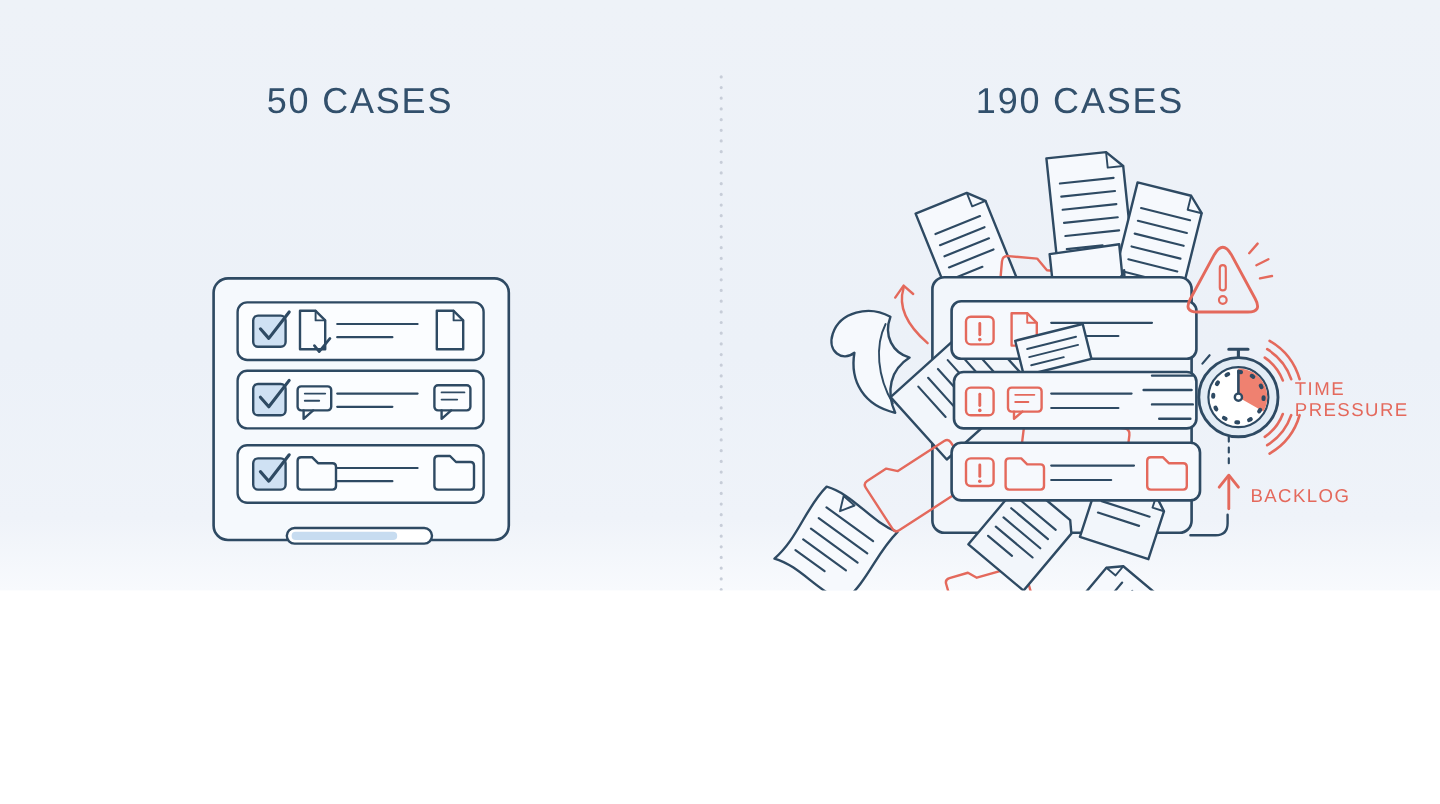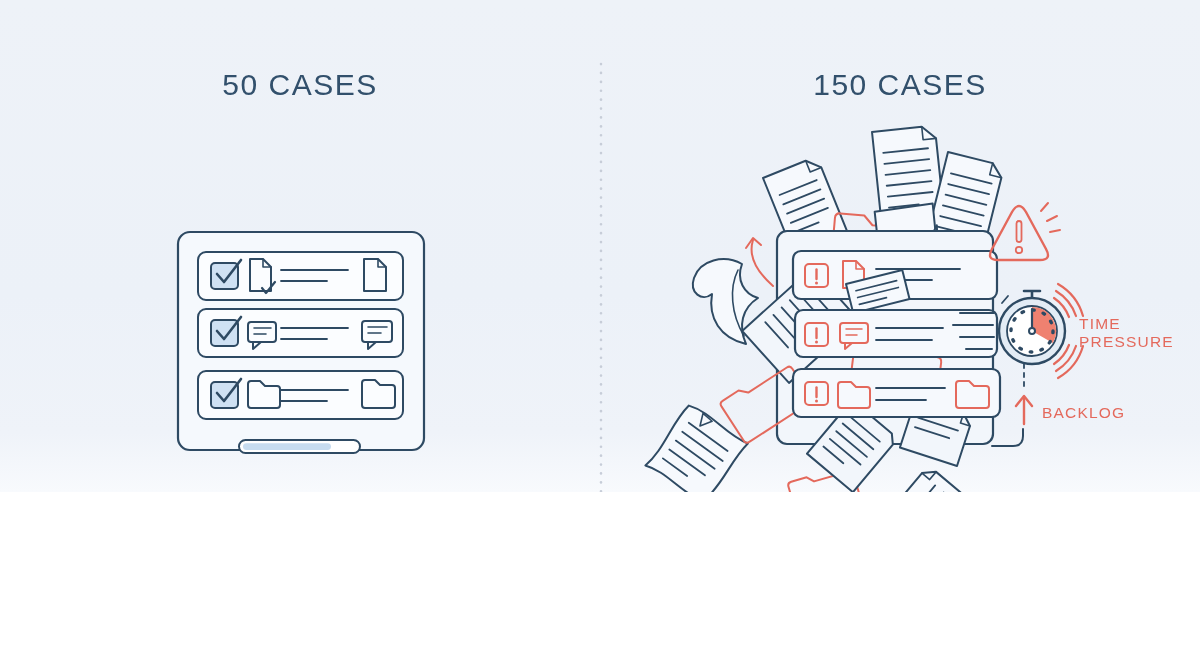--- a/index.html
+++ b/index.html
@@ -19,21 +19,21 @@
     font-family:"Liberation Sans",sans-serif;
     fill:#e4695c;font-size:15.5px;letter-spacing:1.2px;font-weight:400;
   }
 </style>
 </head>
 <body>
 
 <div class="canvas">
 
   <div class="title title-left">50 CASES</div>
-  <div class="title title-right">150 CASES</div>
+  <div class="title title-right">190 CASES</div>
 
   <svg class="art" width="1200" height="670" viewBox="0 0 1200 670">
 
     <line x1="601" y1="64" x2="601" y2="602" stroke="#c7cdd8" stroke-width="2.6" stroke-linecap="round" stroke-dasharray="0.1 8.8"></line>
 
     <g stroke="#2e4a63" fill="none" stroke-width="2" stroke-linecap="round" stroke-linejoin="round">
 
       <rect x="178" y="232" width="246" height="218" rx="12" fill="#f5f9fd" stroke-width="2.2"></rect>
 
       <g>

